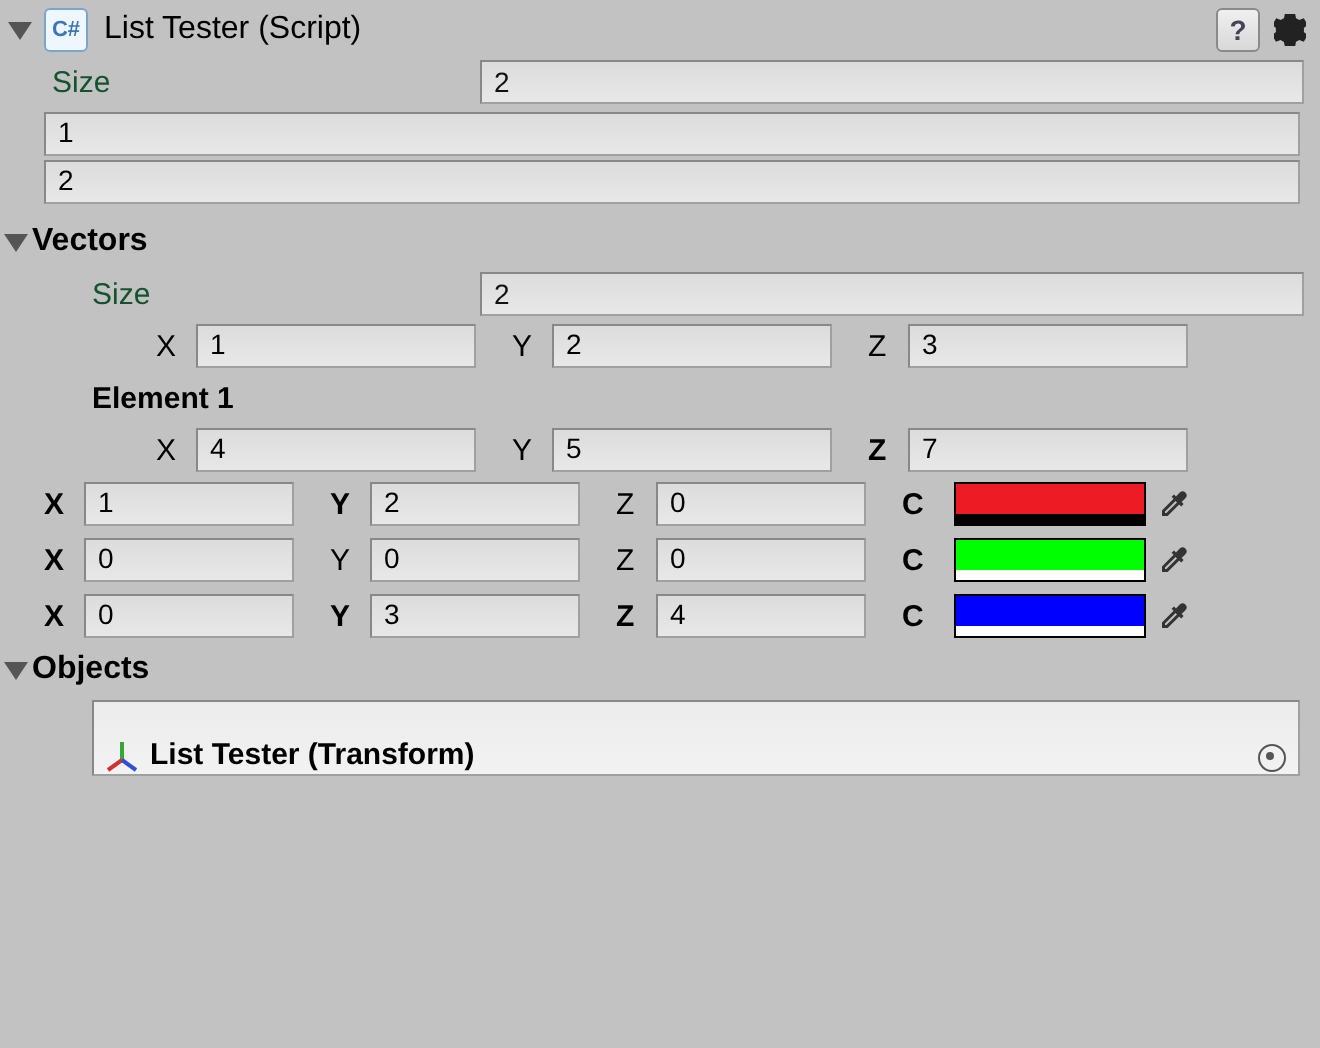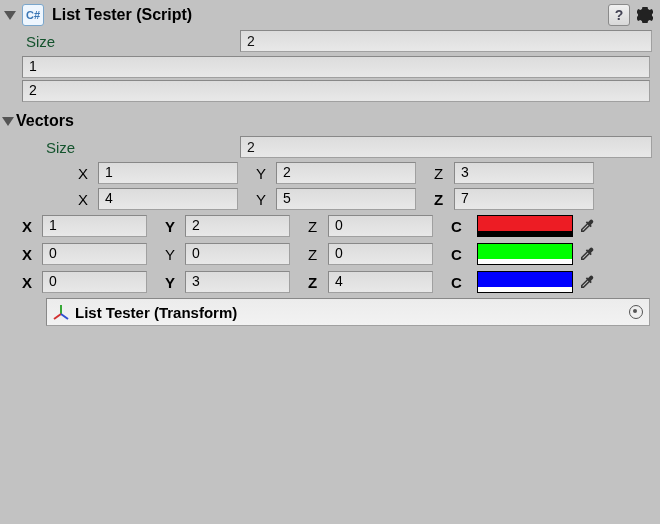--- a/index.html
+++ b/index.html
@@ -2,21 +2,21 @@
 <html><head>
 <meta charset="utf-8">
 <style>
   * { box-sizing: border-box; font-family: Arial, Helvetica, sans-serif; }
   body { margin: 0; background: #c2c2c2; width: 660px; height: 524px; font-size: 15px; color: #000; }
   .inspector { padding: 0; }
   .header-row { display: flex; align-items: center; height: 28px; padding: 2px 4px 0 4px; }
   .foldout { width: 0; height: 0; border-style: solid; cursor: pointer; margin-right: 2px; }
   .foldout.open { border-width: 9px 6px 0 6px; border-color: #555 transparent transparent transparent; }
   .csharp-icon { width: 22px; height: 22px; background: #eef6fe; border: 1px solid #7aa6cb; border-radius: 3px; display: flex; align-items: center; justify-content: center; font-size: 11px; font-weight: bold; color: #3b77b5; margin: 0 8px 0 4px; }
-  .title { font-weight: bold; font-size: 16px; flex: 1; }
+  .title { font-weight: normal; font-size: 16px; flex: 1; }
   .help-icon { width: 22px; height: 22px; background: linear-gradient(#f0f0f0,#d8d8d8); border: 1px solid #8a8a8a; border-radius: 3px; display:flex; align-items:center; justify-content:center; font-size: 14px; font-weight: bold; color:#445; margin-right:6px; cursor:pointer;}
   .gear-icon { width: 18px; height: 18px; display:flex; align-items:center; justify-content:center; cursor:pointer; color:#222; margin-right:2px; }
   .row { display:flex; align-items:center; height:26px; padding: 1px 8px; }
   .label { width: 230px; font-size: 15px; color:#14532d; }
   .field { flex:1; height:22px; background: linear-gradient(#dcdcdc,#e8e8e8); border: 1px solid #a0a0a0; border-top-color:#888; border-left-color:#888; padding: 1px 6px; font-size:14px; color:#111; line-height:18px; }
   .full-field { margin: 2px 10px 2px 22px; height:22px; background: linear-gradient(#dcdcdc,#e8e8e8); border: 1px solid #a0a0a0; border-top-color:#888; border-left-color:#888; padding:1px 6px; font-size:14px; }
   .section-head { display:flex; align-items:center; height:26px; padding:2px 2px; font-weight:bold; font-size:16px;}
   .indent1 { padding-left: 46px; }
   .indent0 { padding-left: 26px; }
   .xyz-row { display:flex; align-items:center; height:26px; padding:1px 8px 1px 78px; gap:0; }
@@ -25,21 +25,21 @@
   .axfield { width: 140px; margin-right: 18px; height:22px; background: linear-gradient(#dcdcdc,#e8e8e8); border: 1px solid #a0a0a0; border-top-color:#888; border-left-color:#888; padding:1px 6px; font-size:14px; }
   .axfield.last { margin-right: 0; }
   .color-row { display:flex; align-items:center; height:28px; padding:1px 8px 1px 22px; }
   .clr-label { width:20px; font-size:15px; }
   .clr-label.bold { font-weight:bold; }
   .clr-field { width: 105px; margin-right: 18px; height:22px; background: linear-gradient(#dcdcdc,#e8e8e8); border: 1px solid #a0a0a0; border-top-color:#888; border-left-color:#888; padding:1px 6px; font-size:14px; }
   .swatch { width: 96px; height:22px; border:1px solid #000; position:relative; cursor:pointer; margin-left:6px; }
   .swatch .alpha-bar { position:absolute; bottom:0; left:0; right:0; height:5px; background:#000; }
   .swatch .alpha-bar .fill { height:100%; background:#fff; }
   .eyedrop { width:16px; height:16px; margin-left:6px; cursor:pointer; color:#333; }
-  .obj-field { display:flex; align-items:center; margin: 2px 10px 2px 46px; height:28px; background: linear-gradient(#ececec,#f2f2f2); border: 1px solid #a0a0a0; border-top-color:#888; border-left-color:#888; padding:1px 6px; font-size:15px; font-weight:bold; }
+  .obj-field { display:flex; align-items:flex-end; margin: 2px 10px 2px 46px; height:38px; background: linear-gradient(#ececec,#f2f2f2); border: 1px solid #a0a0a0; border-top-color:#888; border-left-color:#888; padding:1px 6px; font-size:15px; font-weight:bold; }
   .obj-icon { width:16px; height:16px; margin-right:6px; }
   .obj-picker { margin-left:auto; width:14px; height:14px; border:1px solid #555; border-radius:50%; position:relative; cursor:pointer; }
   .obj-picker::after { content:""; position:absolute; top:3px; left:3px; width:4px; height:4px; border-radius:50%; background:#555; }
   svg { display:block; }
 </style>
 </head>
 <body>
 
 <div class="inspector">
 
@@ -74,20 +74,23 @@
 
   <div class="xyz-row">
     <span class="axlabel">X</span>
     <div class="axfield">1</div>
     <span class="axlabel">Y</span>
     <div class="axfield">2</div>
     <span class="axlabel">Z</span>
     <div class="axfield last">3</div>
   </div>
 
+  <div class="row indent1" style="font-weight:bold">
+    <span>Element 1</span>
+  </div>
   <div class="xyz-row">
     <span class="axlabel">X</span>
     <div class="axfield">4</div>
     <span class="axlabel">Y</span>
     <div class="axfield">5</div>
     <span class="axlabel bold">Z</span>
     <div class="axfield last">7</div>
   </div>
 
   <div id="color-rows">
@@ -143,20 +146,24 @@
           </div>
         </div>
         <span class="eyedrop">
           <svg viewBox="0 0 16 16" width="16" height="16">
             <path fill="#333" d="M13.7 2.3a2 2 0 00-2.8 0L9 4.2 8 3.2 6.8 4.4l1 1L2 11.2V14h2.8l5.8-5.8 1 1 1.2-1.2-1-1 1.9-1.9a2 2 0 000-2.8zM4.2 12.5H3.5v-.7l5.3-5.3.7.7-5.3 5.3z"></path>
           </svg>
         </span>
       </div>
     </div>
 
+  <div class="section-head">
+    <div class="foldout open"></div>
+    <span>Objects</span>
+  </div>
   <div class="obj-field">
     <span class="obj-icon">
       <svg viewBox="0 0 16 16" width="16" height="16">
         <line x1="8" y1="10" x2="8" y2="1" stroke="#36a836" stroke-width="2"></line>
         <line x1="8" y1="10" x2="1" y2="15" stroke="#d23030" stroke-width="2"></line>
         <line x1="8" y1="10" x2="15" y2="15" stroke="#3050d2" stroke-width="2"></line>
       </svg>
     </span>
     <span>List Tester (Transform)</span>
     <div class="obj-picker"></div>

